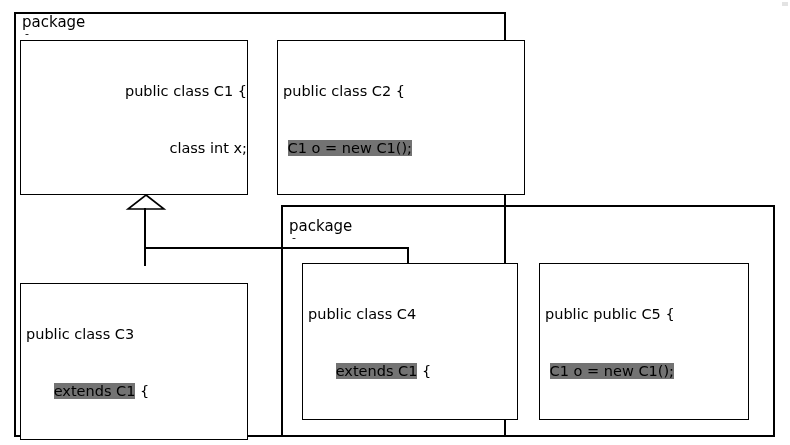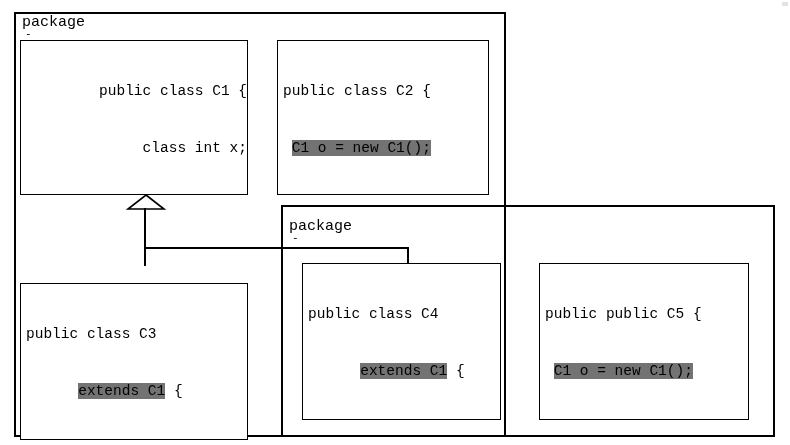--- a/index.html
+++ b/index.html
@@ -9,21 +9,20 @@
   }
   body {
     font-family: "DejaVu Sans", sans-serif;
   }
   #stage {
     position: relative;
     width: 790px;
     height: 445px;
     background: #ffffff;
     overflow: hidden;
-    font-family: Liberation Mono, monospace;
   }
 
   
   .package {
     position: absolute;
     border: 2px solid #000000;
     background: transparent;
     box-sizing: border-box;
   }
   .package-label {
@@ -103,21 +102,21 @@
     <div class="line">&nbsp;&nbsp;<span>class int x;</span></div>
     
     
     
     
     
     
     
   </div>
 
-  <div class="classbox" style="left:277px; top:40px; width:212px; height:155px;">
+  <div class="classbox" style="left:277px; top:40px; width:248px; height:155px;">
     <div class="line"><span>public class C2 {</span></div>
     <div class="line">&nbsp;<span class="hl">C1 o = new C1();</span></div>
     
     
     
     
     
     
     
   </div>
@@ -127,21 +126,21 @@
     <div class="line">&nbsp;&nbsp;&nbsp;&nbsp;&nbsp;&nbsp;<span class="hl">extends C1</span><span> {</span></div>
     <div class="line">&nbsp;</div>
     
     
     
     
     
     
   </div>
 
-  <div class="classbox" style="left:302px; top:263px; width:199px; height:157px;">
+  <div class="classbox" style="left:302px; top:263px; width:216px; height:157px;">
     <div class="line"><span>public class C4</span></div>
     <div class="line">&nbsp;&nbsp;&nbsp;&nbsp;&nbsp;&nbsp;<span class="hl">extends C1</span><span> {</span></div>
     <div class="line">&nbsp;</div>
     
     
     
     
     
     
   </div>

